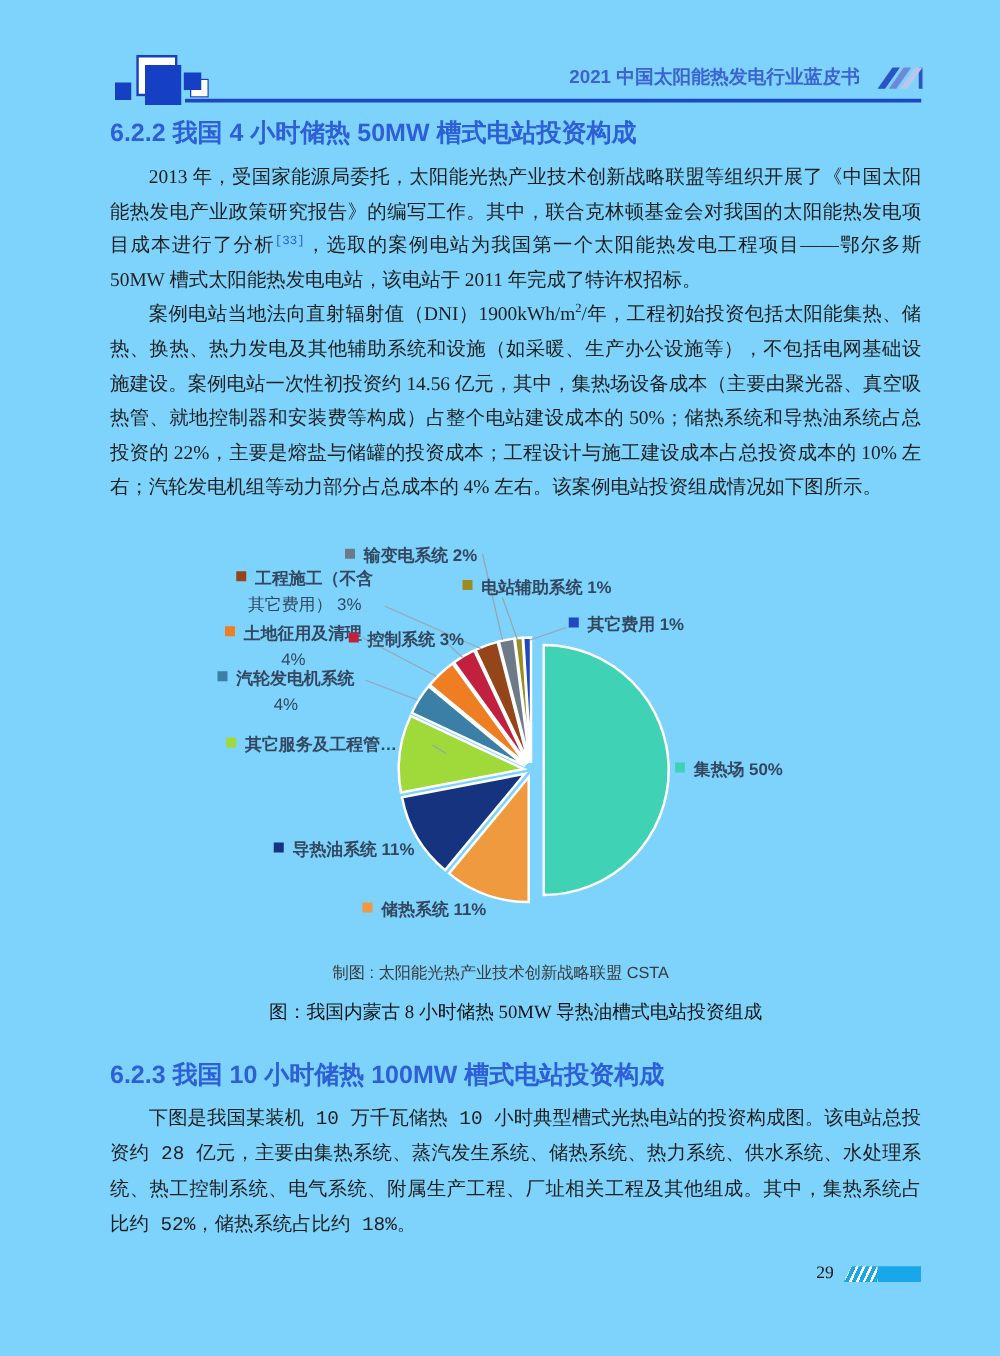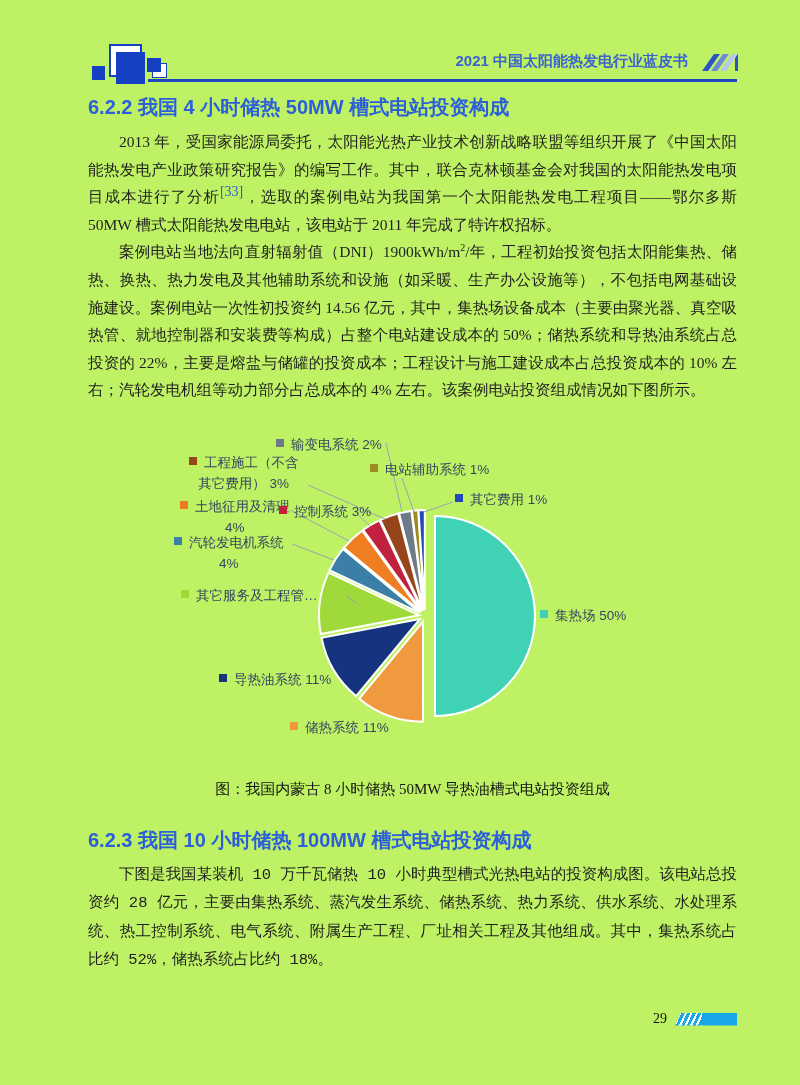--- a/index.html
+++ b/index.html
@@ -1,16 +1,16 @@
 <!DOCTYPE html>
 <html><head>
 <meta charset="utf-8">
 <style>
   html,body{margin:0;padding:0;background:#fff;}
-  .page{position:relative;width:800px;height:1085px;background:#bef264;overflow:hidden;
+  .page{position:relative;width:800px;height:1085px;background:#7dd3fc;overflow:hidden;
         font-family:"Liberation Serif",serif;color:#1f1f1f;}
   
   .hdr{position:absolute;top:0;left:0;right:0;height:92px;}
   .logo{position:absolute;left:92px;top:42px;width:78px;height:44px;}
   .logo .sq-outline{position:absolute;left:17px;top:2px;width:29px;height:29px;border:2px solid #1540c4;background:#fff;}
   .logo .sq-big{position:absolute;left:24px;top:10px;width:29px;height:32px;background:#1540c4;}
   .logo .sq-left{position:absolute;left:0;top:24px;width:13px;height:14px;background:#1540c4;}
   .logo .sq-right-outline{position:absolute;left:60px;top:21px;width:13px;height:13px;border:1.5px solid #1540c4;background:#fff;}
   .logo .sq-right{position:absolute;left:55px;top:16px;width:14px;height:14px;background:#1540c4;}
   .hdr-title{position:absolute;right:112px;top:52px;font-family:"Liberation Sans",sans-serif;
@@ -20,30 +20,30 @@
   .hdr-slashes .s1{background:#2a54c6;}
   .hdr-slashes .s2{background:#6c88d8;}
   .hdr-slashes .s3{background:#b9c6ee;}
   .hdr-slashes .bar{display:block;width:3px;height:17px;background:#2a54c6;}
   .hdr-rule{position:absolute;left:148px;top:79px;width:589px;height:2.5px;background:#1c46c2;}
   
   .content{position:absolute;top:95px;left:88px;width:649px;}
   h2.sec{font-family:"Liberation Sans",sans-serif;font-size:20px;font-weight:bold;
          color:#2c5fd8;margin:0 0 9px 0;line-height:24px;}
   p.body{font-size:15.5px;line-height:27.6px;text-align:justify;margin:0;text-indent:2em;}
-  p.body .ref{color:#2c5fd8;font-size:14px;vertical-align:super;line-height:0;}
+  p.body .ref{color:#2c5fd8;font-size:10px;vertical-align:super;line-height:0;font-family:Liberation Mono, monospace;}
   p.body .sup{font-size:10px;vertical-align:super;line-height:0;}
   
   .figure{margin:0;}
   .chart-wrap{position:relative;width:545px;height:345px;margin:18px 0 0 62px;
               font-family:"Liberation Sans",sans-serif;}
   .chart-wrap svg{position:absolute;left:0;top:0;}
   .pie-label{position:absolute;font-size:13.5px;line-height:21px;color:#33475f;white-space:nowrap;text-align:center;}
   .pie-label .pl-line{display:block;}
-  .pie-label .pl-line.first{text-align:right;}
+  .pie-label .pl-line.first{text-align:right;font-weight:bold;}
   .pie-label .mk{display:inline-block;width:8px;height:8px;margin-right:7px;vertical-align:2px;}
   .cap-src{width:545px;margin-left:40px;text-align:center;font-family:"Liberation Sans",sans-serif;
            font-size:13px;color:#3a3a3a;margin-top:2px;}
   .cap-fig{width:100%;text-align:center;font-size:15px;color:#141414;margin-top:13px;}
   h2.sec2{margin-top:29px;}
   p.body.p3{line-height:28.4px;font-family:Liberation Mono, monospace;}
   
   .footer{position:absolute;top:1011px;right:63px;display:flex;align-items:center;gap:8px;}
   .pageno{font-size:14px;color:#111;}
   .fbar{position:relative;width:62px;height:13px;background:#1aa7e9;
@@ -135,20 +135,21 @@
           <div class="pie-label" style="left: 126px; top: 12px;">
             <div class="pl-line first"><span class="mk" style="background: rgb(109, 123, 137);"></span>输变电系统 2%</div>
           </div>
           <div class="pie-label" style="left: 220px; top: 37px;">
             <div class="pl-line first"><span class="mk" style="background: rgb(156, 139, 30);"></span>电站辅助系统 1%</div>
           </div>
           <div class="pie-label" style="left: 305px; top: 67px;">
             <div class="pl-line first"><span class="mk" style="background: rgb(33, 72, 189);"></span>其它费用 1%</div>
           </div>
         </div>
+      <div class="cap-src">制图 : 太阳能光热产业技术创新战略联盟 CSTA</div>
       <div class="cap-fig">图：我国内蒙古 8 小时储热 50MW 导热油槽式电站投资组成</div>
     </figure>
 
     <h2 class="sec sec2">6.2.3 我国 10 小时储热 100MW 槽式电站投资构成</h2>
 
     <p class="body p3">下图是我国某装机 10 万千瓦储热 10 小时典型槽式光热电站的投资构成图。该电站总投资约 28 亿元，主要由集热系统、蒸汽发生系统、储热系统、热力系统、供水系统、水处理系统、热工控制系统、电气系统、附属生产工程、厂址相关工程及其他组成。其中，集热系统占比约 52%，储热系统占比约 18%。</p>
 
   </div>
 
   <div class="footer">

